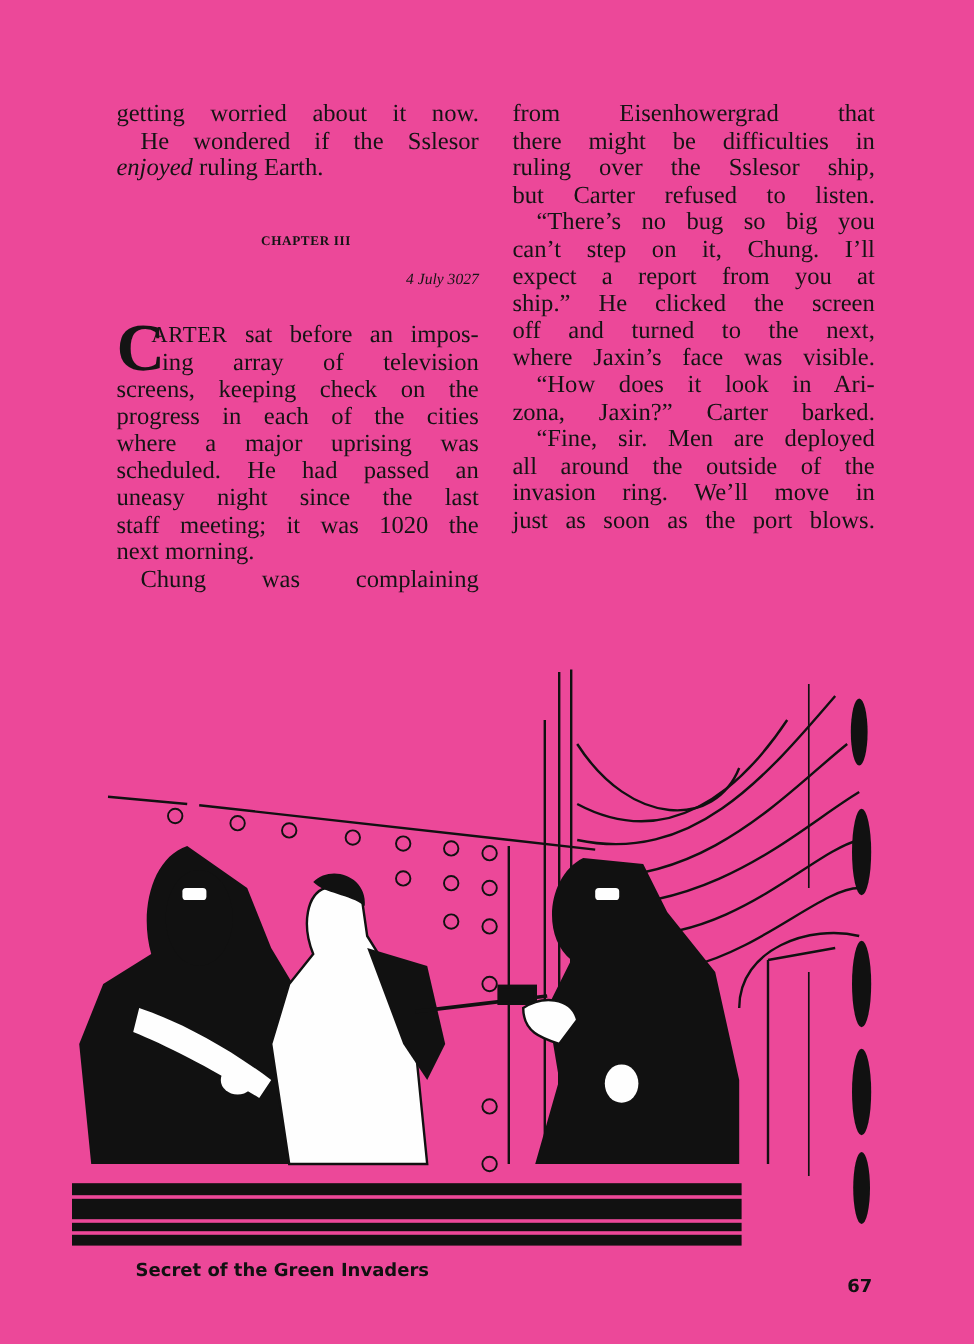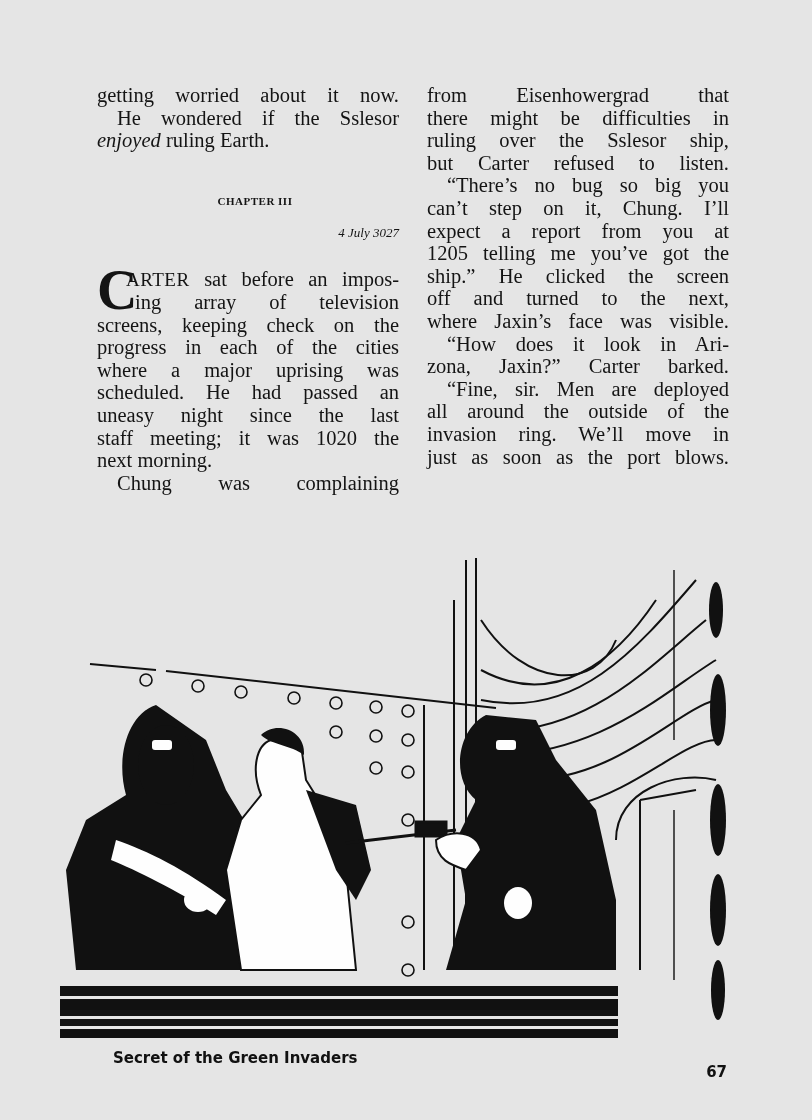--- a/index.html
+++ b/index.html
@@ -4,21 +4,21 @@
   <style>
     * { margin: 0; padding: 0; box-sizing: border-box; }
     html, body {
       width: 812px; height: 1120px; background: #ffffff; overflow: hidden;
     }
     body {
       position: relative;
       font-family: "DejaVu Serif", "Liberation Serif", serif;
       color: #111111;
     }
-    .page { position: absolute; left: 0; top: 0; width: 812px; height: 1120px; background: #e5e5e5; }
+    .page { position: absolute; left: 0; top: 0; width: 812px; height: 1120px; background: #ec4899; }
 
     .col {
       position: absolute;
       top: 84px;
       width: 302px;
       font-family: "Liberation Serif", "DejaVu Serif", serif;
       font-size: 20.5px;
       line-height: 22.6px;
       text-align: justify;
       color: #141414;
@@ -99,21 +99,20 @@
   </div>
 
   <div class="col col-right">
     <span class="line">from Eisenhowergrad that</span>
     <span class="line">there might be difficulties in</span>
     <span class="line">ruling over the Sslesor ship,</span>
     <span class="line">but Carter refused to listen.</span>
     <span class="line indent">“There’s no bug so big you</span>
     <span class="line">can’t step on it, Chung. I’ll</span>
     <span class="line">expect a report from you at</span>
-    <span class="line">1205 telling me you’ve got the</span>
     <span class="line">ship.” He clicked the screen</span>
     <span class="line">off and turned to the next,</span>
     <span class="line">where Jaxin’s face was visible.</span>
     <span class="line indent">“How does it look in Ari-</span>
     <span class="line">zona, Jaxin?” Carter barked.</span>
     <span class="line indent">“Fine, sir. Men are deployed</span>
     <span class="line">all around the outside of the</span>
     <span class="line">invasion ring. We’ll move in</span>
     <span class="line">just as soon as the port blows.</span>
   </div>

